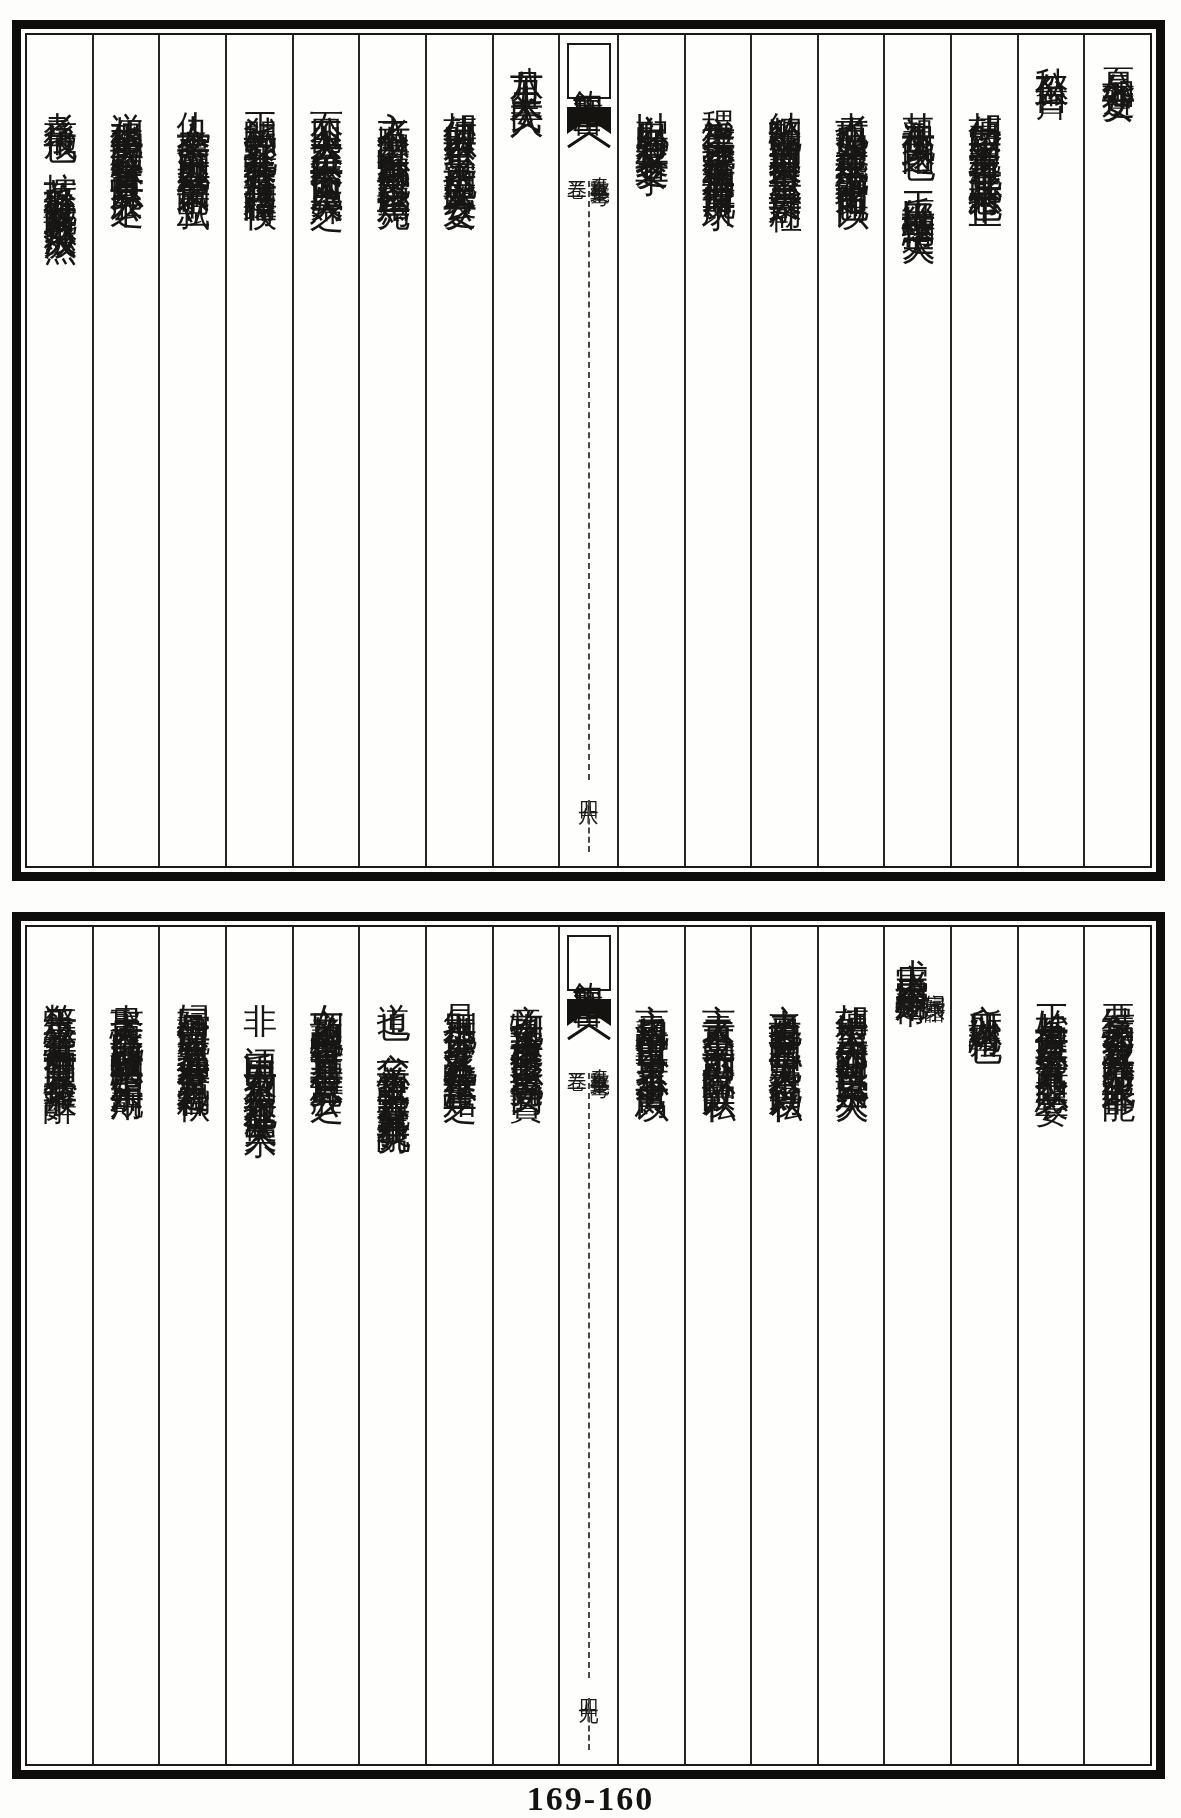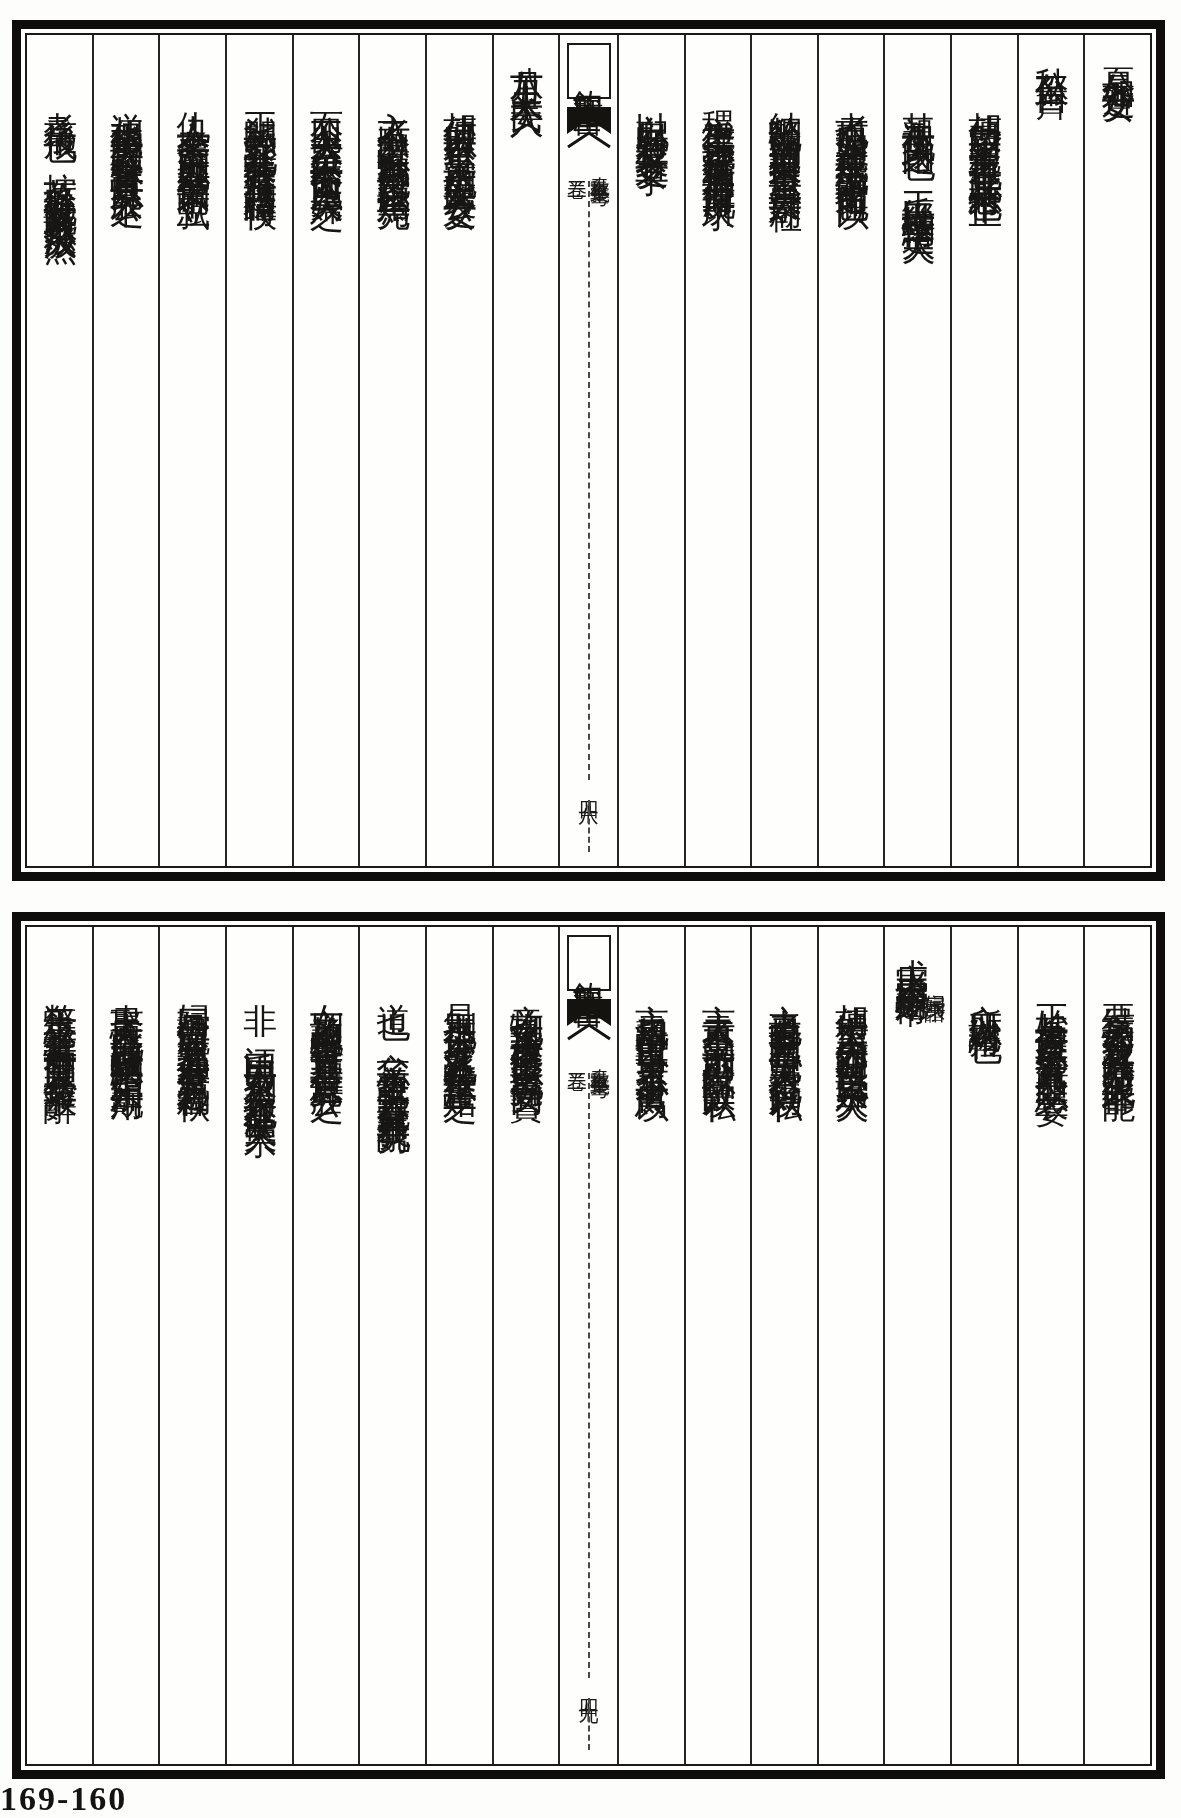--- a/index.html
+++ b/index.html
@@ -88,21 +88,21 @@
   .banxin-juan { margin-top: 3px; }
   .banxin-dash {
     width: 0; border-left: 2px dashed #4a4844;
     flex: 1 1 auto; margin: 8px 0 6px 0; min-height: 24px;
   }
   .banxin-dash.tail { flex: 0 0 52px; }
 
   
   .folio-footer {
     position: absolute; top: 1780px; left: 0; width: 100%;
-    text-align: left;
+    text-align: center;
     font-family: "Liberation Serif", serif;
     font-weight: 700;
     font-size: 34px;
     letter-spacing: 2px;
     color: #141312;
   }
 </style>
 </head>
 <body>
 

